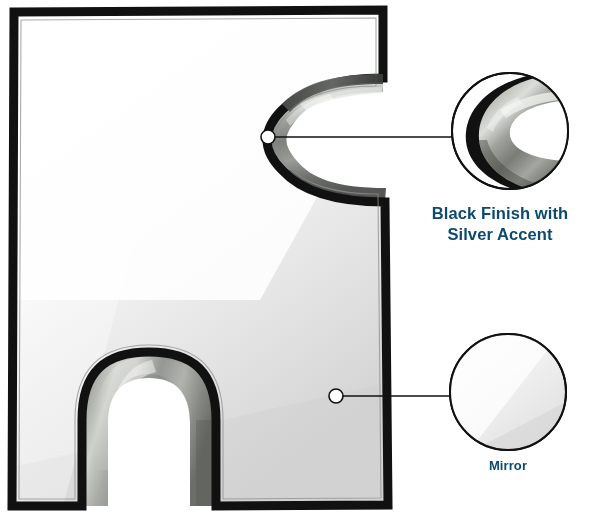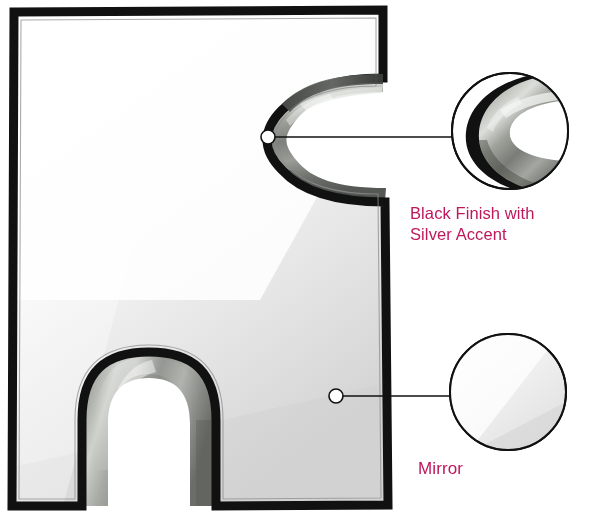--- a/index.html
+++ b/index.html
@@ -7,29 +7,29 @@
     width:600px;height:517px;
     background:#ffffff;
     font-family:"Liberation Sans", sans-serif;
     overflow:hidden;
     position:relative;
   }
   #stage{position:absolute;inset:0;width:600px;height:517px;}
   svg.layer{position:absolute;left:0;top:0;width:600px;height:517px;}
   .callout-label{
     position:absolute;
-    text-align:left;
-    color:#be185d;
-    font-weight:400;
+    text-align:center;
+    color:#0c4a6e;
+    font-weight:700;
     line-height:1.28;
     letter-spacing:.1px;
     white-space:pre-line;
   }
   #label-finish{left:410px;top:203px;width:180px;font-size:16.5px;}
-  #label-mirror{left:418px;top:458px;width:180px;font-size:17px;}
+  #label-mirror{left:418px;top:458px;width:180px;font-size:13px;}
 </style>
 </head>
 <body>
 
 <div id="stage">
 
   <svg class="layer" viewBox="0 0 600 517">
     <defs>
 
       <linearGradient id="glassGrad" x1="0" y1="0" x2="0.55" y2="1">

